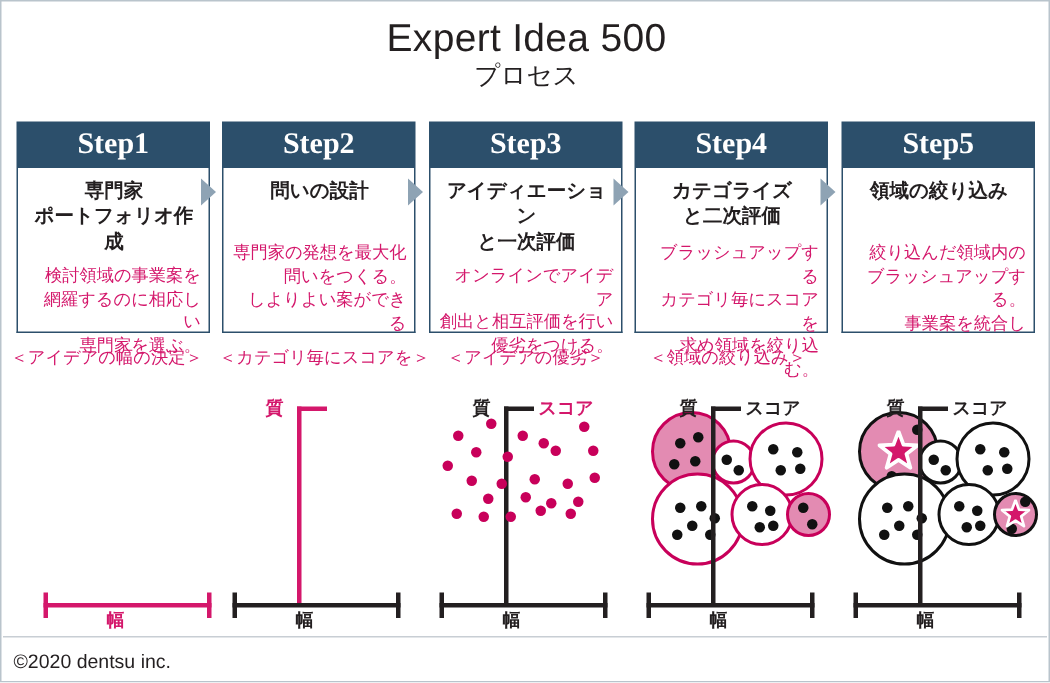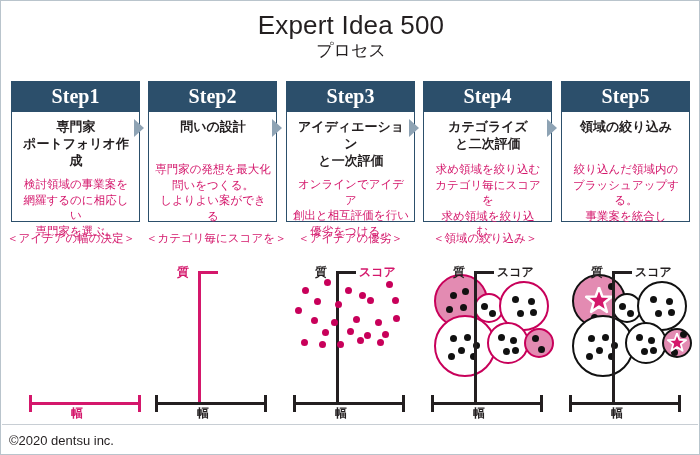--- a/index.html
+++ b/index.html
@@ -41,21 +41,21 @@
     border:1px solid #2c4f6b;border-top:none;background:#ffffff;
     height:110px;box-sizing:border-box;
     padding:6px 5px 4px 6px;
   }
   .step-title{
     color:#231f20;font-size:13px;font-weight:bold;line-height:17px;
     text-align:center;min-height:36px;
   }
   .step-desc{
     color:#d4176b;font-size:11.5px;line-height:15.5px;margin-top:8px;
-    text-align:center;
+    text-align:right;
   }
 
   
   .arrow{
     position:absolute;top:118px;
     width:0;height:0;
     border-top:9px solid transparent;
     border-bottom:9px solid transparent;
     border-left:10px solid #8ea3b4;
   }
@@ -171,21 +171,21 @@
   </div>
 
   <div class="step-box" style="left:422px;">
     <div class="step-head">Step4</div>
     <div class="step-body">
       <div class="step-title">
         <div>カテゴライズ</div>
         <div>と二次評価</div>
       </div>
       <div class="step-desc">
-        <div>求め領域を絞り込む</div>
+        <div>ブラッシュアップする</div>
         <div>カテゴリ毎にスコアを</div>
         <div>求め領域を絞り込む。</div>
       </div>
     </div>
   </div>
 
   <div class="step-box" style="left:560px;">
     <div class="step-head">Step5</div>
     <div class="step-body">
       <div class="step-title">

